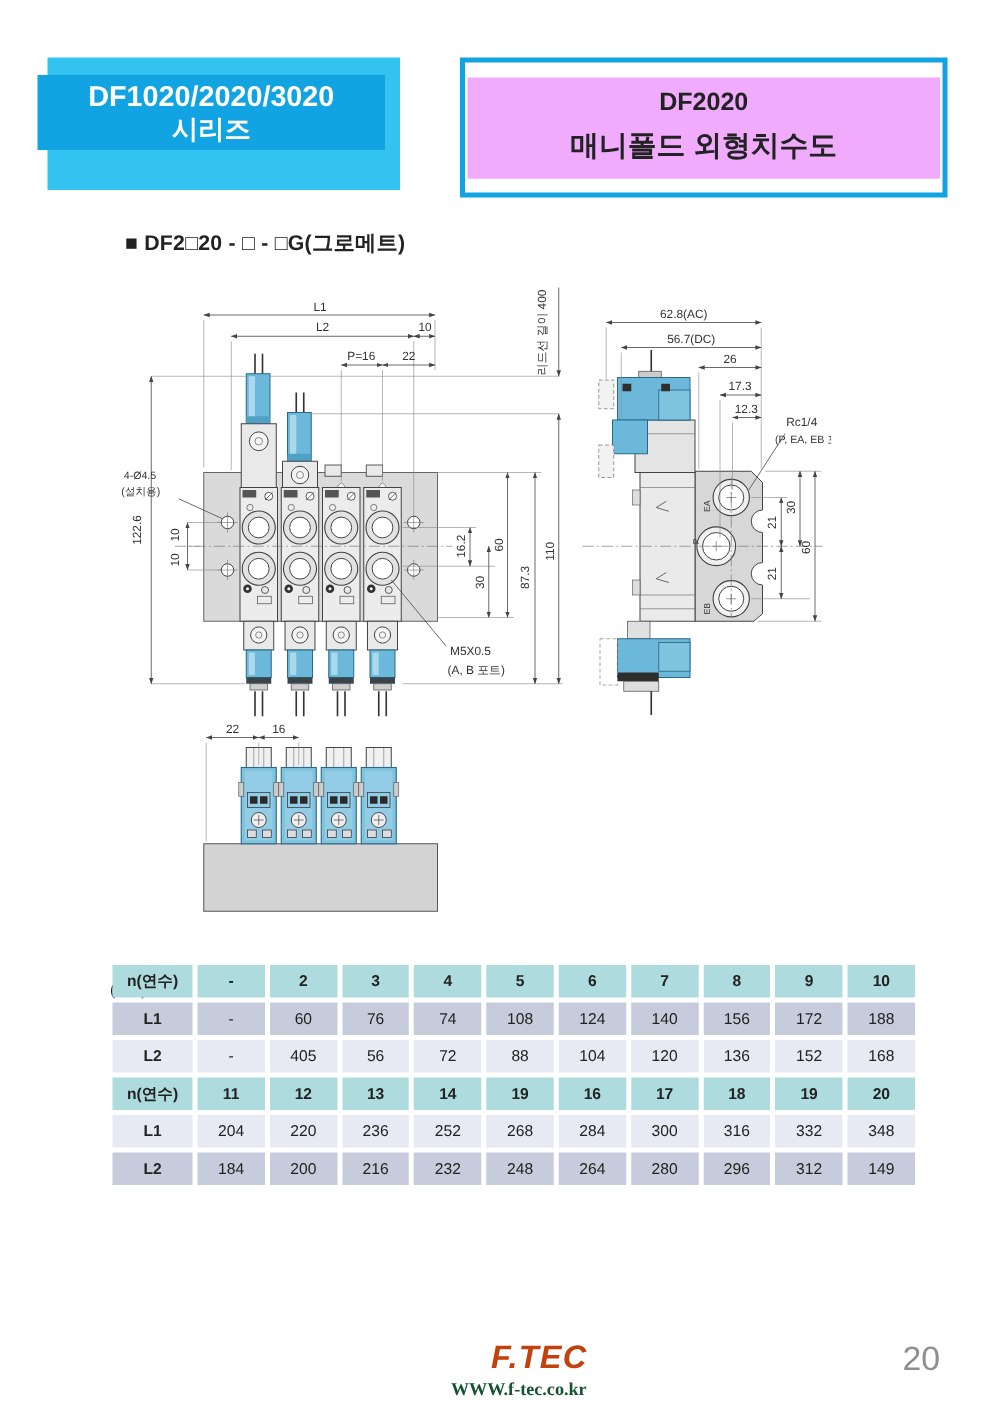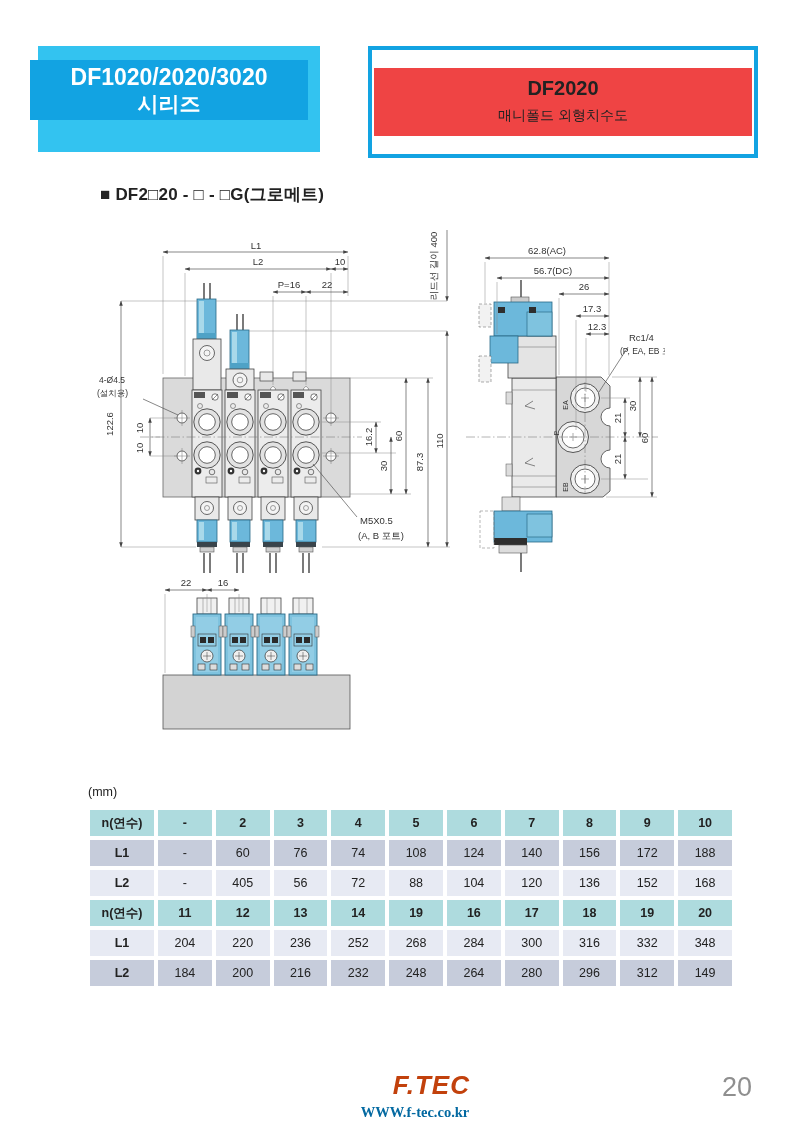--- a/index.html
+++ b/index.html
@@ -14,52 +14,52 @@
     color:#fff;font-weight:bold;display:flex;flex-direction:column;justify-content:center;
     align-items:center;line-height:1.25;
   }
   .series-main .l1{font-size:23px;}
   .series-main .l2{font-size:21px;}
   .title-box{
     position:absolute;left:368px;top:46px;width:390px;height:112px;box-sizing:border-box;
     border:4px solid #12A3E2;background:#fff;display:flex;align-items:center;
   }
   .title-inner{
-    background:#ef4444;width:100%;margin:0 2px;padding:9px 0 11px 0;text-align:center;
+    background:#f0abfc;width:100%;margin:0 2px;padding:9px 0 11px 0;text-align:center;
   }
   .title-inner .model{font-size:20px;font-weight:bold;}
-  .title-inner .sub{font-size:14px;font-weight:normal;margin-top:7px;}
+  .title-inner .sub{font-size:23px;font-weight:bold;margin-top:7px;}
   
   .sec-head{position:absolute;left:100px;top:183px;font-size:17px;font-weight:bold;letter-spacing:.2px;}
   
   .drawing{position:absolute;left:85px;top:215px;width:580px;height:560px;}
   svg text{font-family:"Liberation Sans",sans-serif;fill:#333;}
   .lbl{font-size:9.5px;}
   .lbl-s{font-size:8.5px;}
   .lbl-xs{font-size:7px;}
   .dim{stroke:#555;stroke-width:.7;fill:none;}
   .ext{stroke:#8a8a8a;stroke-width:.5;fill:none;}
   .cl{stroke:#777;stroke-width:.55;fill:none;stroke-dasharray:9 2.5 1.5 2.5;}
   .wire{stroke:#333;stroke-width:1.3;fill:none;}
   
   .unit-label{position:absolute;left:88px;top:785px;width:645px;text-align:left;font-size:12.5px;}
-  .dim-table{position:absolute;left:86px;top:806px;border-collapse:separate;border-spacing:4px;table-layout:fixed;width:650px;}
+  .dim-table{position:absolute;left:86px;top:768px;border-collapse:separate;border-spacing:4px;table-layout:fixed;width:650px;}
   .dim-table td{height:26px;text-align:center;vertical-align:middle;font-size:12.5px;padding:0;}
   .dim-table td:first-child{font-weight:bold;}
   .r-teal td{background:#AEDBDE;font-weight:bold;}
   .r-dark td{background:#C6CCDB;}
   .r-light td{background:#E7EAF3;}
   
   .logo{
     position:absolute;left:360px;top:1070px;width:110px;text-align:right;
     font-size:26px;font-weight:bold;font-style:italic;color:#c2410c;letter-spacing:1px;
   }
   .logo-url{
     position:absolute;left:348px;top:1104px;width:134px;text-align:center;
-    font-family:"Liberation Serif",serif;font-weight:bold;font-size:14.5px;color:#0369a1;
+    font-family:"Liberation Serif",serif;font-weight:bold;font-size:14.5px;color:#14532d;
   }
   .page-num{position:absolute;left:722px;top:1072px;font-size:27px;color:#8F8F8F;}
 </style>
 </head>
 <body>
 
 <div class="series-shadow"></div>
 <div class="series-main">
   <span class="l1">DF1020/2020/3020</span>
   <span class="l2">시리즈</span>

